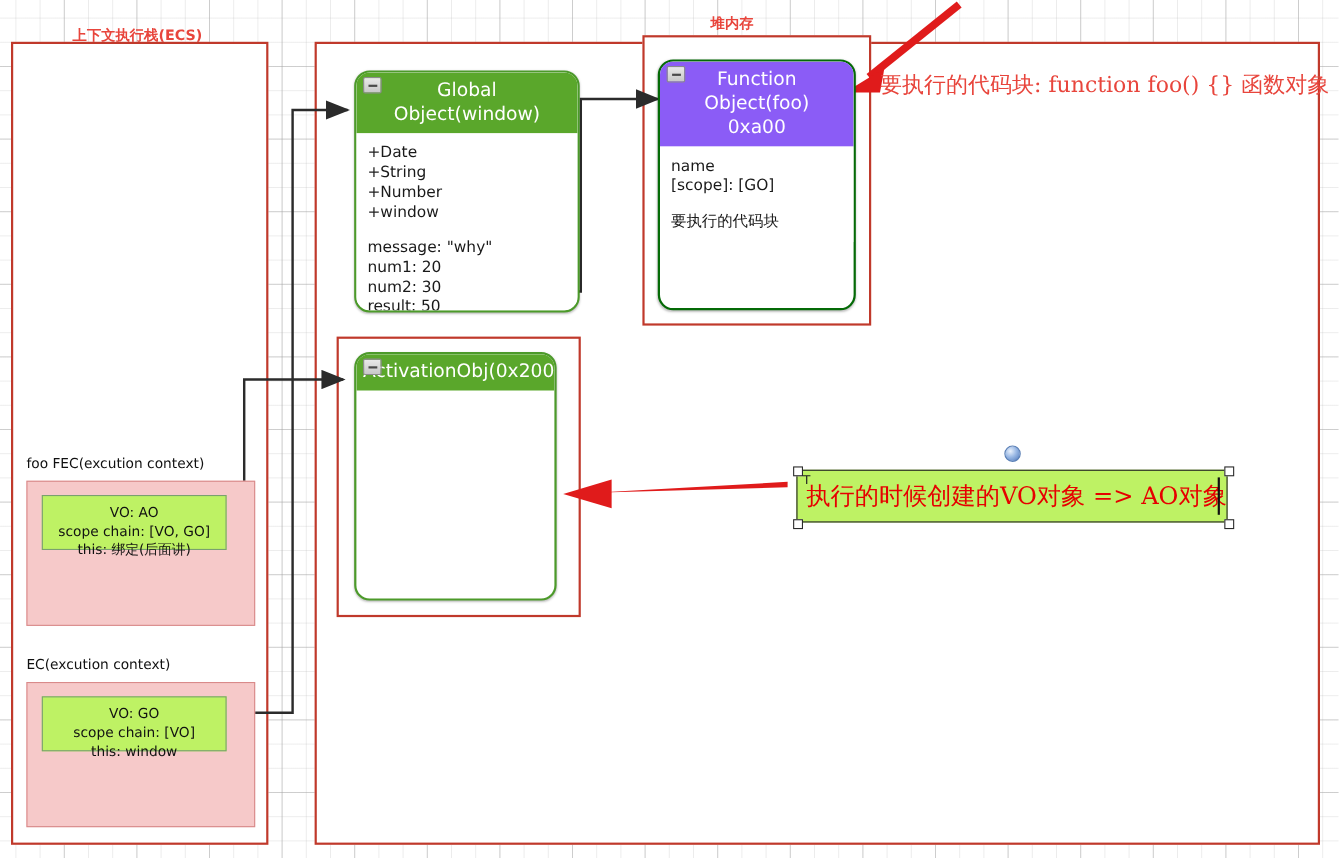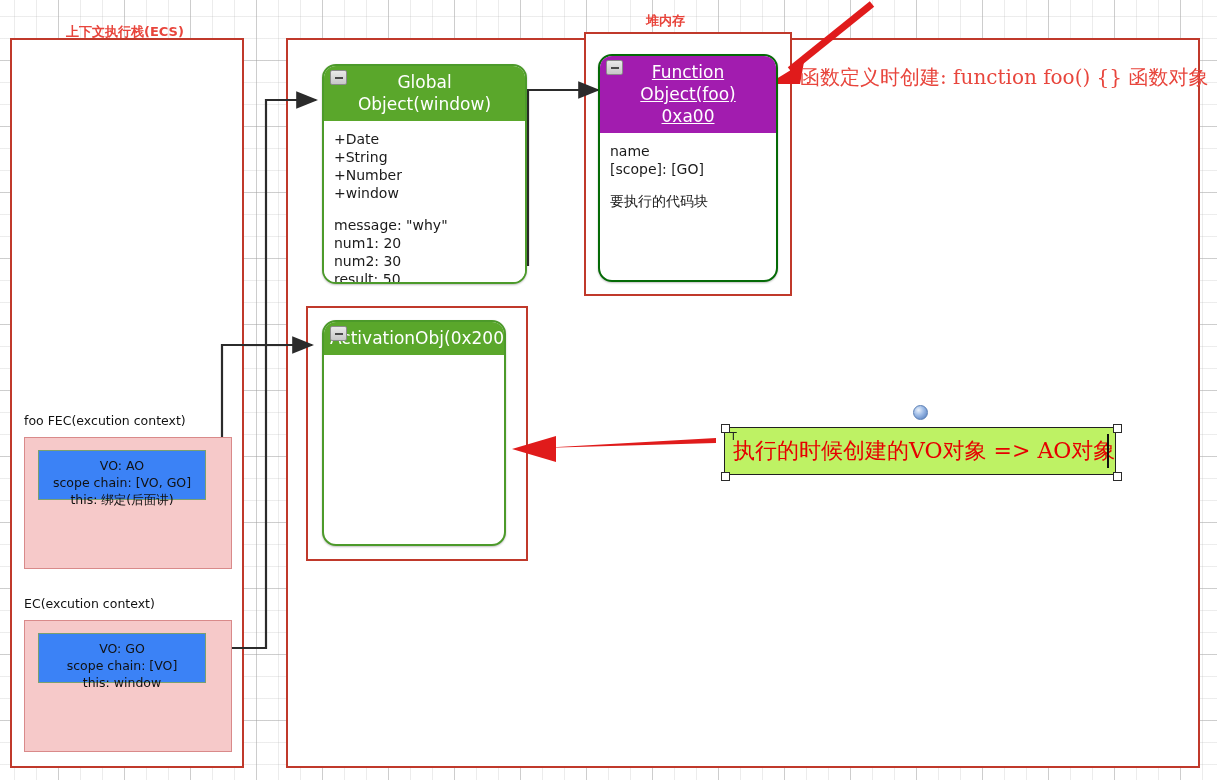--- a/index.html
+++ b/index.html
@@ -26,33 +26,33 @@
   .panel-title{position:absolute;color:#e8453c;font-weight:bold;font-size:13px;white-space:nowrap;}
 
   
   .ubox{position:absolute;box-sizing:border-box;border-radius:14px;overflow:hidden;
         border:2px solid #4c9a2a;background:#ffffff;
         box-shadow:0 1px 2px rgba(0,0,0,0.25);}
   .ubox.dark{border-color:#046a06;}
   .ubox-head{position:relative;color:#ffffff;text-align:center;font-size:17px;line-height:22px;
              padding:5px 6px 6px 6px;font-weight:normal;}
   .ubox.light .ubox-head{background:#5aa72b;}
-  .ubox.dark  .ubox-head{background:#a21caf;text-decoration:underline;}
+  .ubox.dark  .ubox-head{background:#8b5cf6;}
   .ubox-body{padding:9px 10px 10px 10px;background:#ffffff;font-size:14px;line-height:18px;color:#1a1a1a;}
   .ubox-body .blank{height:14px;}
   .collapse-icon{position:absolute;left:6px;top:4px;width:15px;height:13px;
      background:linear-gradient(#e9e9e9,#c8c8c8);border:1px solid #8b8b8b;border-radius:2px;
      display:flex;align-items:center;justify-content:center;}
   .collapse-icon i{display:block;width:8px;height:2px;background:#4a4a4a;}
 
   
   .ecwrap{position:absolute;}
   .ec-label{position:absolute;font-size:12.5px;color:#111;white-space:nowrap;}
   .ec-box{position:absolute;background:#f6c9c9;border:1px solid #d98a8a;box-sizing:border-box;}
-  .vo-box{position:absolute;background:#3b82f6;border:1px solid #7aa06f;box-sizing:border-box;
+  .vo-box{position:absolute;background:#bef264;border:1px solid #7aa06f;box-sizing:border-box;
           text-align:center;font-size:12.5px;line-height:17px;color:#111;padding:6px 4px;}
 
   
   svg.wires{position:absolute;left:0;top:0;width:1217px;height:780px;overflow:visible;}
 
   
   .sel-text{position:absolute;box-sizing:border-box;border:1px solid #202020;background:#bef264;
             display:flex;align-items:center;}
   .sel-text span{color:#e60000;font-family:"DejaVu Serif","Liberation Serif",serif;
                  font-size:22px;letter-spacing:0px;padding-left:8px;white-space:nowrap;}
@@ -164,21 +164,21 @@
 <div class="ecwrap" style="left:0;top:0;">
   <div class="ec-label" style="left:24px;top:596px;">EC(excution context)</div>
   <div class="ec-box" style="left:24px;top:620px;width:208px;height:132px;"></div>
   <div class="vo-box" style="left:38px;top:633px;width:168px;height:50px;">
     <div>VO: GO</div>
     <div>scope chain: [VO]</div>
     <div>this: window</div>
   </div>
 </div>
 
-<div class="anno" style="left:800px;top:64px;">函数定义时创建: function foo() {} 函数对象</div>
+<div class="anno" style="left:800px;top:64px;">要执行的代码块: function foo() {} 函数对象</div>
 
 <div>
   <div class="rot-handle" style="left:913px;top:405px;"></div>
   <div class="sel-text" style="left:724px;top:427px;width:392px;height:48px;">
     <span>执行的时候创建的VO对象 =&gt; AO对象</span>
     <div class="caret"></div>
   </div>
   <div class="tb-corner" style="left:730px;top:430px;">T</div>
   <div class="handle" style="left:721px;top:424px;"></div>
   <div class="handle" style="left:1113px;top:424px;"></div>

